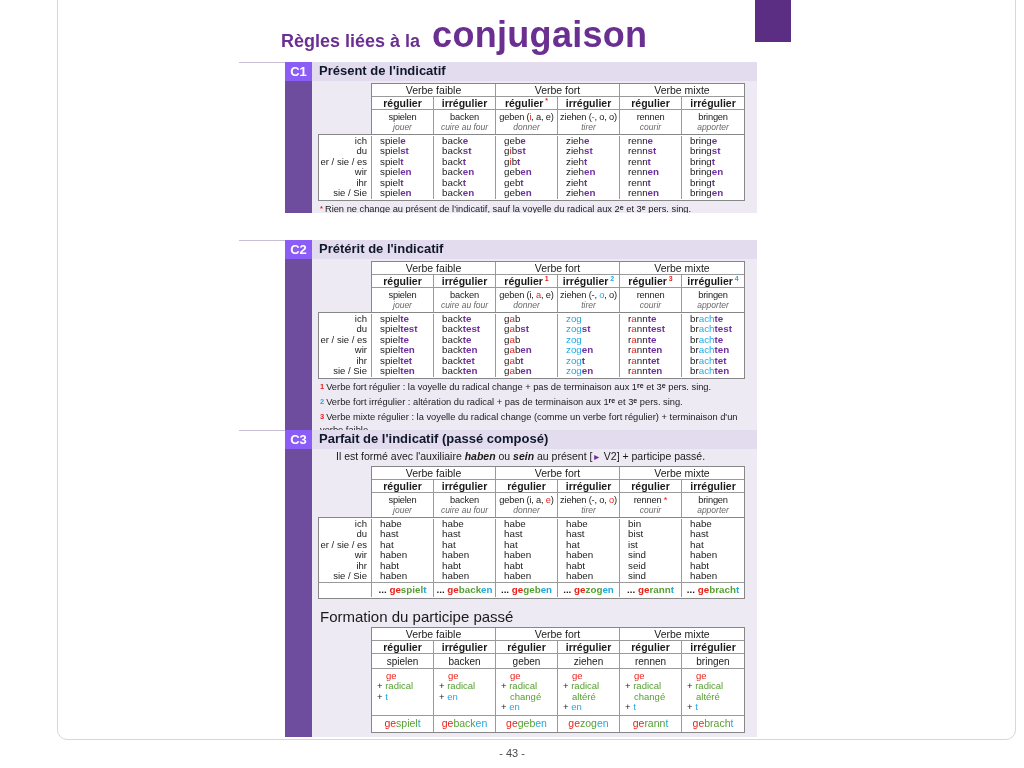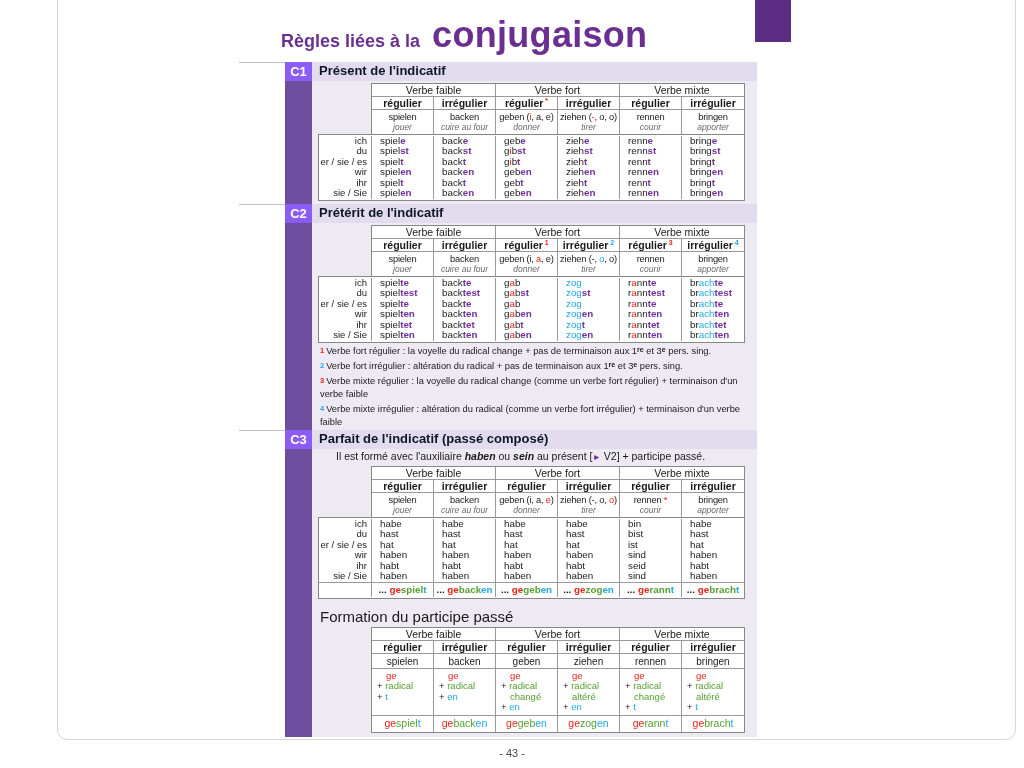--- a/index.html
+++ b/index.html
@@ -6,21 +6,21 @@
 html,body{width:1024px;height:768px}
 body{position:relative;background:#fff;font-family:"Liberation Sans",sans-serif;color:#1a1a1a;overflow:hidden}
 .page-frame{position:absolute;left:57px;top:-12px;width:959px;height:752px;border:1px solid #d9d3e2;border-radius:0 0 10px 10px;pointer-events:none}
 .corner-tab{position:absolute;left:755px;top:0;width:36px;height:42px;background:#5b2e84}
 .title{position:absolute;left:281px;top:14px;display:flex;align-items:baseline;gap:12px;color:#6b2f92;font-weight:bold}
 .title-prefix{font-size:18px}
 .title-main{font-size:36px;letter-spacing:.3px}
 .sec{position:absolute;left:285px;width:472px;display:flex;align-items:stretch}
 .sec::before{content:"";position:absolute;left:-46px;top:0;width:46px;height:1px;background:#c8bfd6}
 .sec1{top:62px;height:151px}
-.sec2{top:204px;height:244px}
+.sec2{top:240px;height:244px}
 .sec3{top:430px;height:307px}
 .sec-bar{width:27px;background:#6f4d9e;flex:none}
 .sec-badge{height:19px;background:#8b5cf6;color:#fff;font-weight:bold;font-size:13px;text-align:center;line-height:19px}
 .sec-content{flex:1;background:#edeaf4;overflow:hidden}
 .sec-titlebar{height:19px;line-height:18px;background:#e2dcee;color:#0f172a;font-weight:bold;font-size:13px;padding-left:7px}
 .sec-intro{font-size:10.5px;line-height:13px;padding:1px 0 0 24px}
 .grid6{display:grid;grid-template-columns:repeat(6,62px);background:#fff}
 .hdr-box{margin:2px 0 0 59px;width:374px;border:1px solid #878787;border-bottom:none}
 .form-box{margin:2px 0 0 59px;width:374px;border:1px solid #878787}
 .conj-box{margin-left:6px;width:427px;border:1px solid #878787;display:grid;grid-template-columns:53px repeat(6,62px);background:#fff;padding:1px 0}

